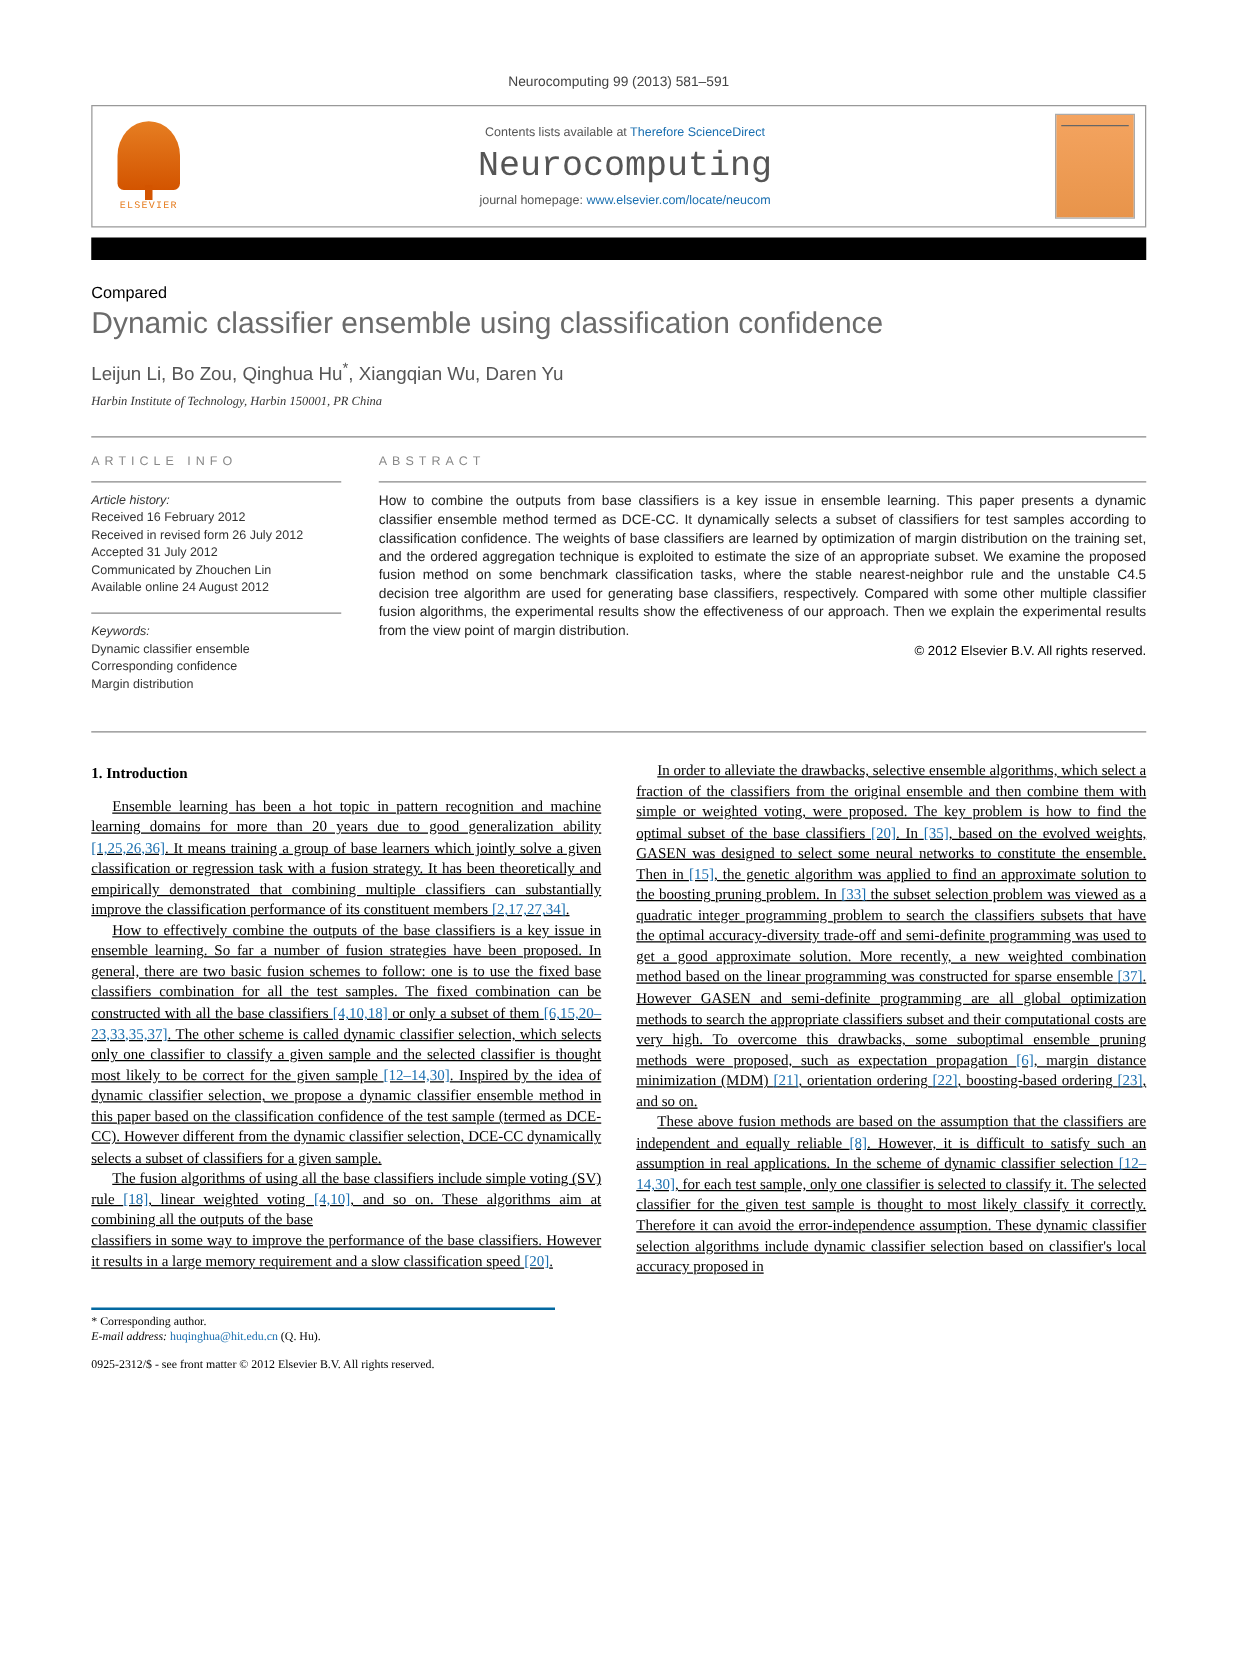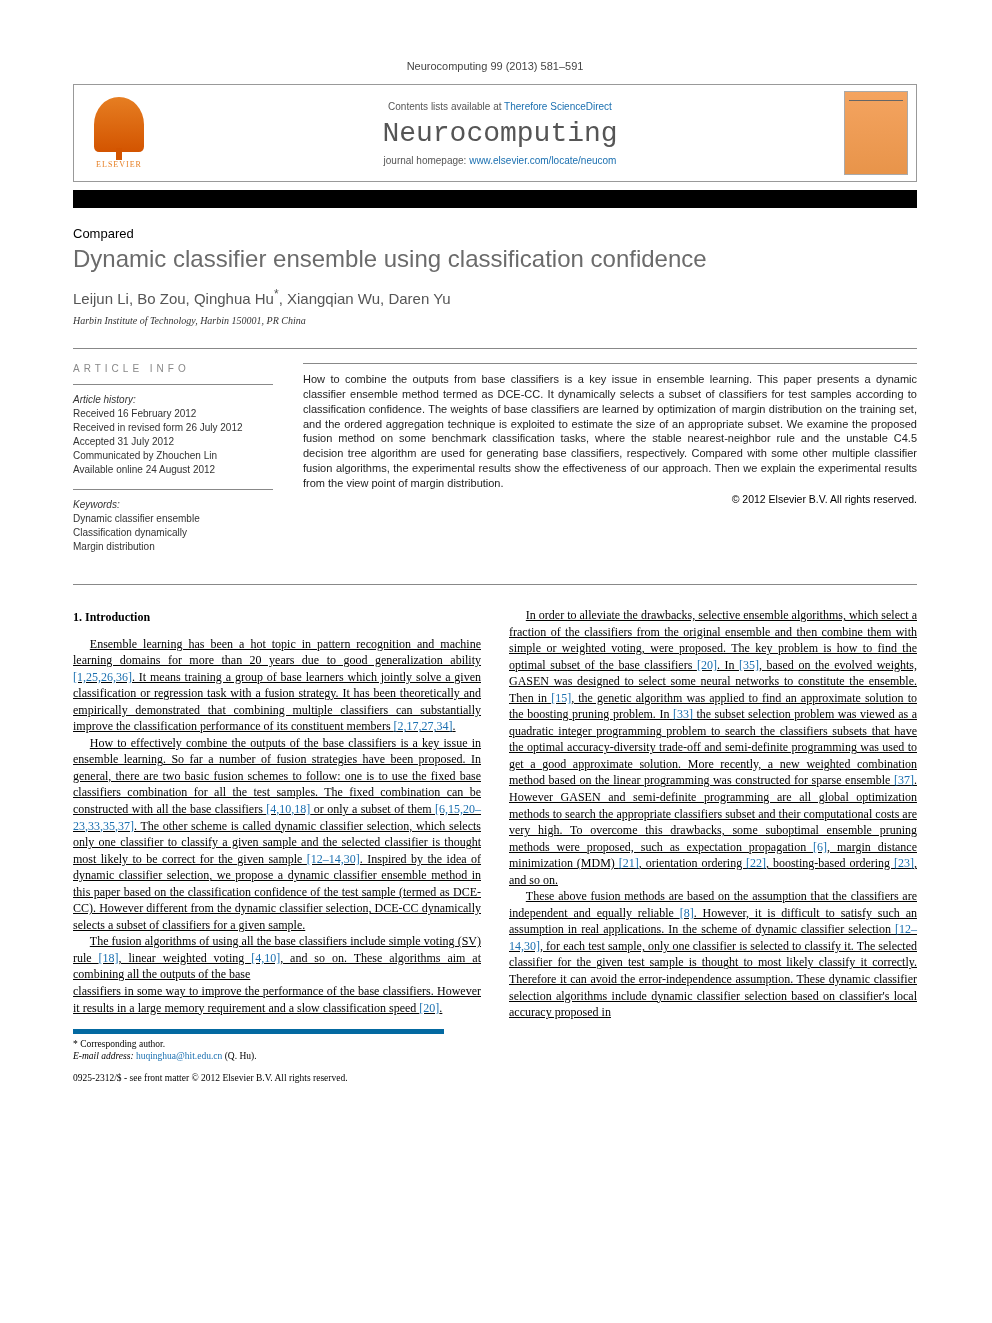--- a/index.html
+++ b/index.html
@@ -23,20 +23,21 @@
     display: flex;
     align-items: stretch;
     margin-bottom: 8px;
   }
   .header-left {
     width: 90px;
     display: flex;
     align-items: center;
     justify-content: center;
     padding: 8px;
+    font-family: Liberation Mono, monospace;
   }
   .elsevier-logo {
     width: 70px;
     height: 80px;
     display: flex;
     flex-direction: column;
     align-items: center;
     justify-content: center;
   }
   .elsevier-tree {
@@ -150,23 +151,23 @@
   .body-columns p.no-indent { text-indent: 0; }
   .sec-heading {
     font-weight: bold;
     font-size: 12px;
     margin-bottom: 10px;
     margin-top: 2px;
     text-indent: 0;
   }
   .ref { color: #1a6fb0; }
   .footnote-block {
-    margin-top: 8px;
+    margin-top: 24px;
     font-size: 9.5px;
-    border-top: 5px solid #0369a1;
+    border-top: 2px solid #0369a1;
     padding-top: 4px;
     width: 44%;
     line-height: 1.3;
   }
   .footnote-block .lbl { font-style: italic; }
   .bottom-line {
     font-size: 9.5px;
     margin-top: 10px;
     line-height: 1.3;
   }
@@ -219,25 +220,26 @@
         <div>Received 16 February 2012</div>
         <div>Received in revised form 26 July 2012</div>
         <div>Accepted 31 July 2012</div>
         <div>Communicated by Zhouchen Lin</div>
         <div>Available online 24 August 2012</div>
       </div>
       <hr class="hr" style="margin-bottom:8px">
       <div class="info-block">
         <div class="lbl">Keywords:</div>
         <div>Dynamic classifier ensemble</div>
-        <div>Classification dynamically</div>
+        <div>Corresponding confidence</div>
         <div>Margin distribution</div>
       </div>
     </div>
     <div class="abs-col">
+      <div class="info-heading">ABSTRACT</div>
       <hr class="hr" style="margin-bottom:8px">
       <div class="abs-text">How to combine the outputs from base classifiers is a key issue in ensemble learning. This paper presents a dynamic classifier ensemble method termed as DCE-CC. It dynamically selects a subset of classifiers for test samples according to classification confidence. The weights of base classifiers are learned by optimization of margin distribution on the training set, and the ordered aggregation technique is exploited to estimate the size of an appropriate subset. We examine the proposed fusion method on some benchmark classification tasks, where the stable nearest-neighbor rule and the unstable C4.5 decision tree algorithm are used for generating base classifiers, respectively. Compared with some other multiple classifier fusion algorithms, the experimental results show the effectiveness of our approach. Then we explain the experimental results from the view point of margin distribution.</div>
       <div class="copyright-line">© 2012 Elsevier B.V. All rights reserved.</div>
     </div>
   </div>
   <hr class="hr">
 
   <div class="body-columns">
     <div class="sec-heading">1. Introduction</div>
 

